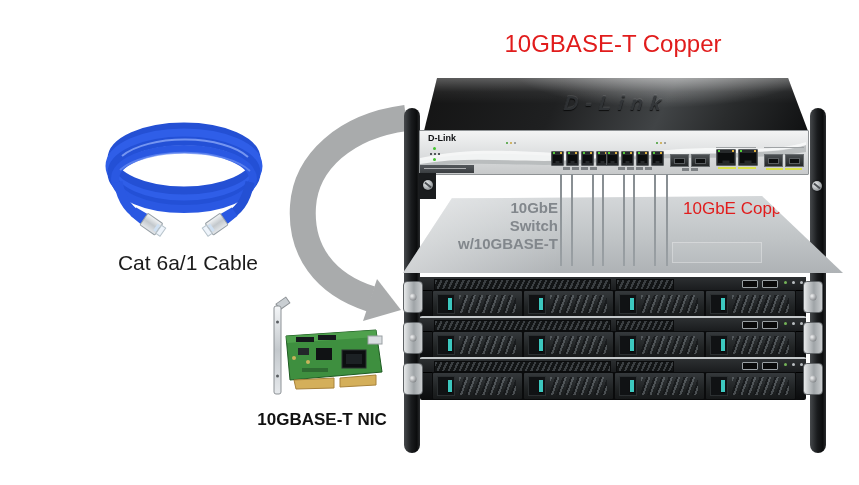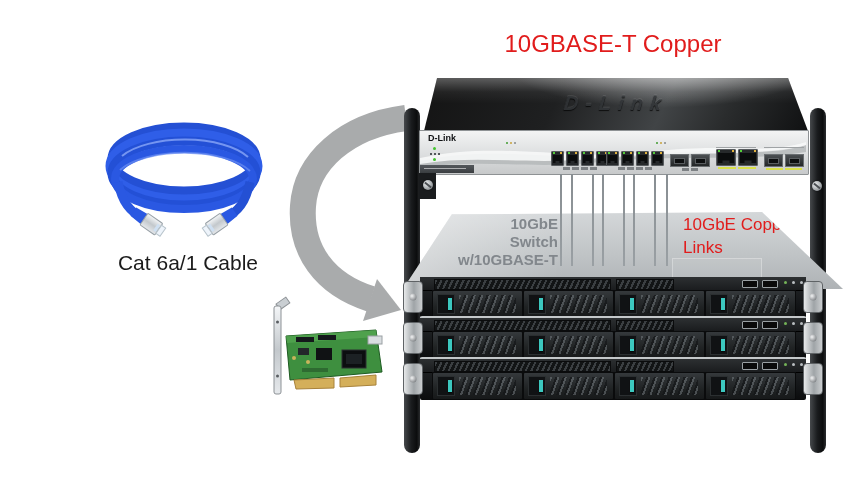--- a/index.html
+++ b/index.html
@@ -79,21 +79,21 @@
 
   .ear{position:absolute;left:419px;top:173px;width:17px;height:26px;background:#1a1c1e;z-index:3;}
   .screw{position:absolute;width:10px;height:10px;border-radius:50%;z-index:4;
          background:radial-gradient(circle at 35% 35%,#eef0f1,#a7abae 55%,#606468);
          box-shadow:0 0 2px rgba(0,0,0,.7);}
   .screw::after{content:"";position:absolute;left:1px;top:4px;width:8px;height:2px;
          background:#4a4e52;transform:rotate(40deg);}
   .screw.sc-left{left:423px;top:180px;} .screw.sc-right{left:812px;top:181px;}
 
   
-  .lid{position:absolute;left:403px;top:212px;width:440px;height:77px;z-index:3;
+  .lid{position:absolute;left:403px;top:196px;width:440px;height:77px;z-index:3;
        clip-path:polygon(11.1% 3%,81.6% 0,100% 100%,0 100%);
        background:linear-gradient(180deg,#d4d7d9,#c0c4c6 55%,#aeb2b5);}
   .lid::before{content:"";position:absolute;inset:0;
        background:linear-gradient(100deg,rgba(255,255,255,.45),transparent 38%);}
   .lidtext{position:absolute;left:27px;top:3px;width:128px;text-align:right;
            font-weight:bold;font-size:15px;line-height:18px;color:var(--lid-gray);}
   .copper{position:absolute;left:280px;top:1px;font-size:17px;line-height:23px;color:var(--accent-red);}
   .recess{position:absolute;left:269px;top:46px;width:88px;height:19px;
           border:1px solid rgba(255,255,255,.3);background:rgba(255,255,255,.08);}
 
@@ -191,20 +191,21 @@
     <rect x="60" y="39" width="18" height="5" fill="#14181b"></rect>
     <rect x="58" y="52" width="16" height="12" fill="#101214"></rect>
     <rect x="84" y="54" width="24" height="18" fill="#0c0e10" stroke="#2c3033"></rect>
     <rect x="88" y="58" width="16" height="10" fill="#1c2124"></rect>
     <rect x="40" y="52" width="11" height="7" fill="#23272a"></rect>
     <rect x="110" y="40" width="14" height="8" fill="#d9dde0" stroke="#9aa0a4"></rect>
     <circle cx="36" cy="62" r="2" fill="#c9b45c"></circle>
     <circle cx="50" cy="66" r="2" fill="#c9b45c"></circle>
     <rect x="44" y="72" width="26" height="4" fill="#2e6b31"></rect>
   </svg>
+  <div class="niclabel">10GBASE-T NIC</div>
 
   <div class="post left"></div>
   <div class="post right"></div>
 
   <div class="chassis">
     <span class="emboss">D-Link</span>
   </div>
 
   <div class="panel">
     <svg class="wave" width="386" height="41" viewBox="0 0 386 41">
@@ -340,21 +341,20 @@
   <i class="screw sc-right"></i>
 
   <div class="lid">
     <div class="lidtext">
       <span style="display:block">10GbE</span>
       <span style="display:block">Switch</span>
       <span style="display:block">w/10GBASE-T</span>
     </div>
     <div class="copper">
       <span style="display:block">10GbE Copper</span>
-      <span style="display:block">Links</span>
     </div>
     <div class="recess"></div>
   </div>
 
   <div id="links">
       <div class="link" style="left: 560px;"></div>
       <div class="link" style="left: 571px;"></div>
       <div class="link" style="left: 592px;"></div>
       <div class="link" style="left: 602px;"></div>
       <div class="link" style="left: 623px;"></div>

